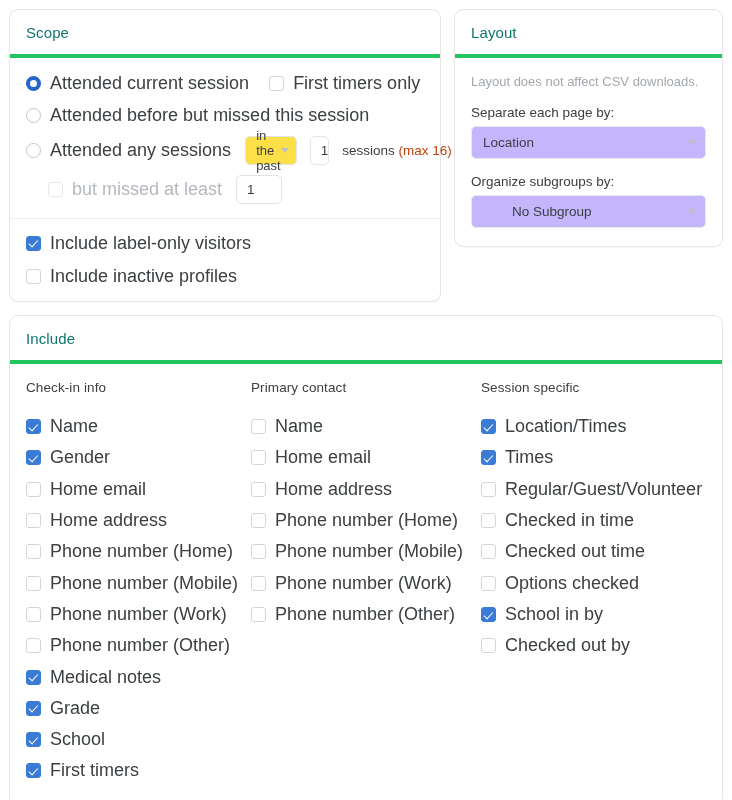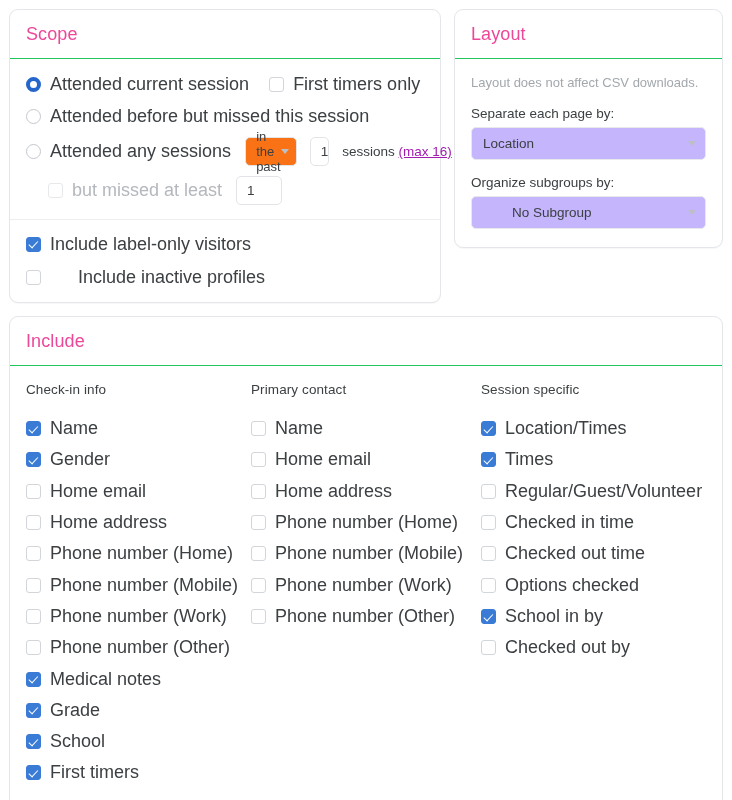--- a/index.html
+++ b/index.html
@@ -34,23 +34,23 @@
   .card {
     background: #ffffff;
     border: 1px solid #e4e6e9;
     border-radius: 9px;
     box-sizing: border-box;
     box-shadow: 0 1px 1px rgba(60,64,67,0.035);
   }
 
   .card-header {
     padding: 14px 16px 13px 16px;
-    border-bottom: 1px solid #22c55e;
-    font-size: 18px;
-    color: #ec4899;
+    border-bottom: 4px solid #22c55e;
+    font-size: 15px;
+    color: #0f766e;
     letter-spacing: .1px;
   }
 
   .card-body {
     padding: 15px 16px 16px 16px;
   }
 
   
   .card-scope { width: 432px; }
   .card-scope .card-body { padding: 14px 16px 14px 16px; }
@@ -113,21 +113,21 @@
 
   .gap-lg { margin-left: 20px; }
 
   
   .mini-select {
     margin-left: 14px;
     width: 93px;
     height: 29px;
     border: 1px solid #e2e4e7;
     border-radius: 5px;
-    background: #f97316;
+    background: #fde047;
     display: flex;
     align-items: center;
     justify-content: space-between;
     padding: 0 7px 0 10px;
     box-sizing: border-box;
     font-size: 13px;
     color: #3c4043;
   }
   .caret {
     width: 0; height: 0;
@@ -152,21 +152,21 @@
     color: #3c4043;
   }
   .num-input.indent { margin-left: 14px; }
 
   .sessions-txt {
     margin-left: 13px;
     font-size: 13.5px;
     color: #3c4043;
     white-space: nowrap;
   }
-  .muted { color: #a21caf; text-decoration: underline; }
+  .muted { color: #c2410c; }
 
   .divider {
     border-top: 1px solid #eceef0;
     margin: 14px -16px 13px -16px;
   }
 
   
   .card-layout { width: 272px; }
   .card-layout .card-body { padding: 16px 16px 18px 16px; }
 
@@ -271,21 +271,21 @@
           <span class="num-input indent">1</span>
         </div>
 
         <div class="divider"></div>
 
         <div class="scope-row">
           <span class="cbx checked"></span>
           <span class="opt-label">Include label-only visitors</span>
         </div>
 
-        <div class="scope-row" style="margin-top:11px;gap:28px;">
+        <div class="scope-row" style="margin-top:11px;">
           <span class="cbx"></span>
           <span class="opt-label">Include inactive profiles</span>
         </div>
 
       </div>
     </div>
 
     <div class="card card-layout">
       <div class="card-header">Layout</div>
       <div class="card-body">

